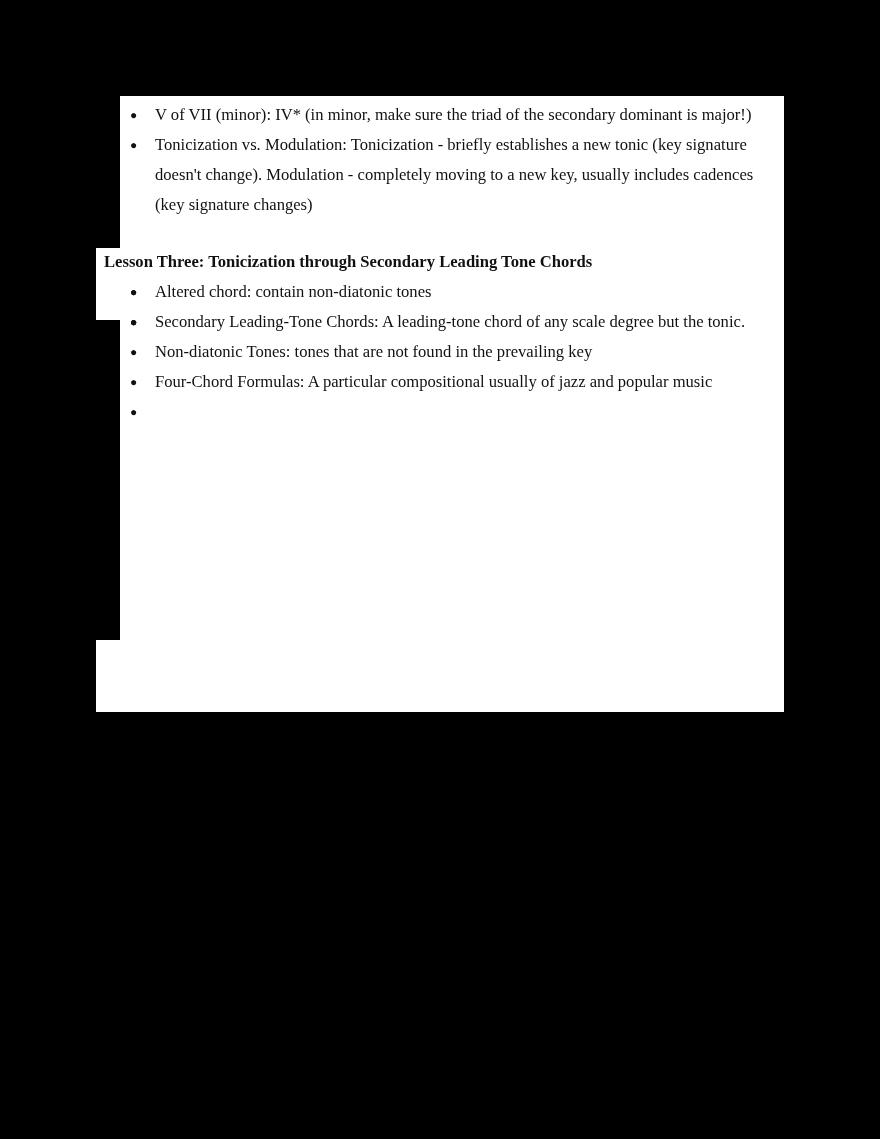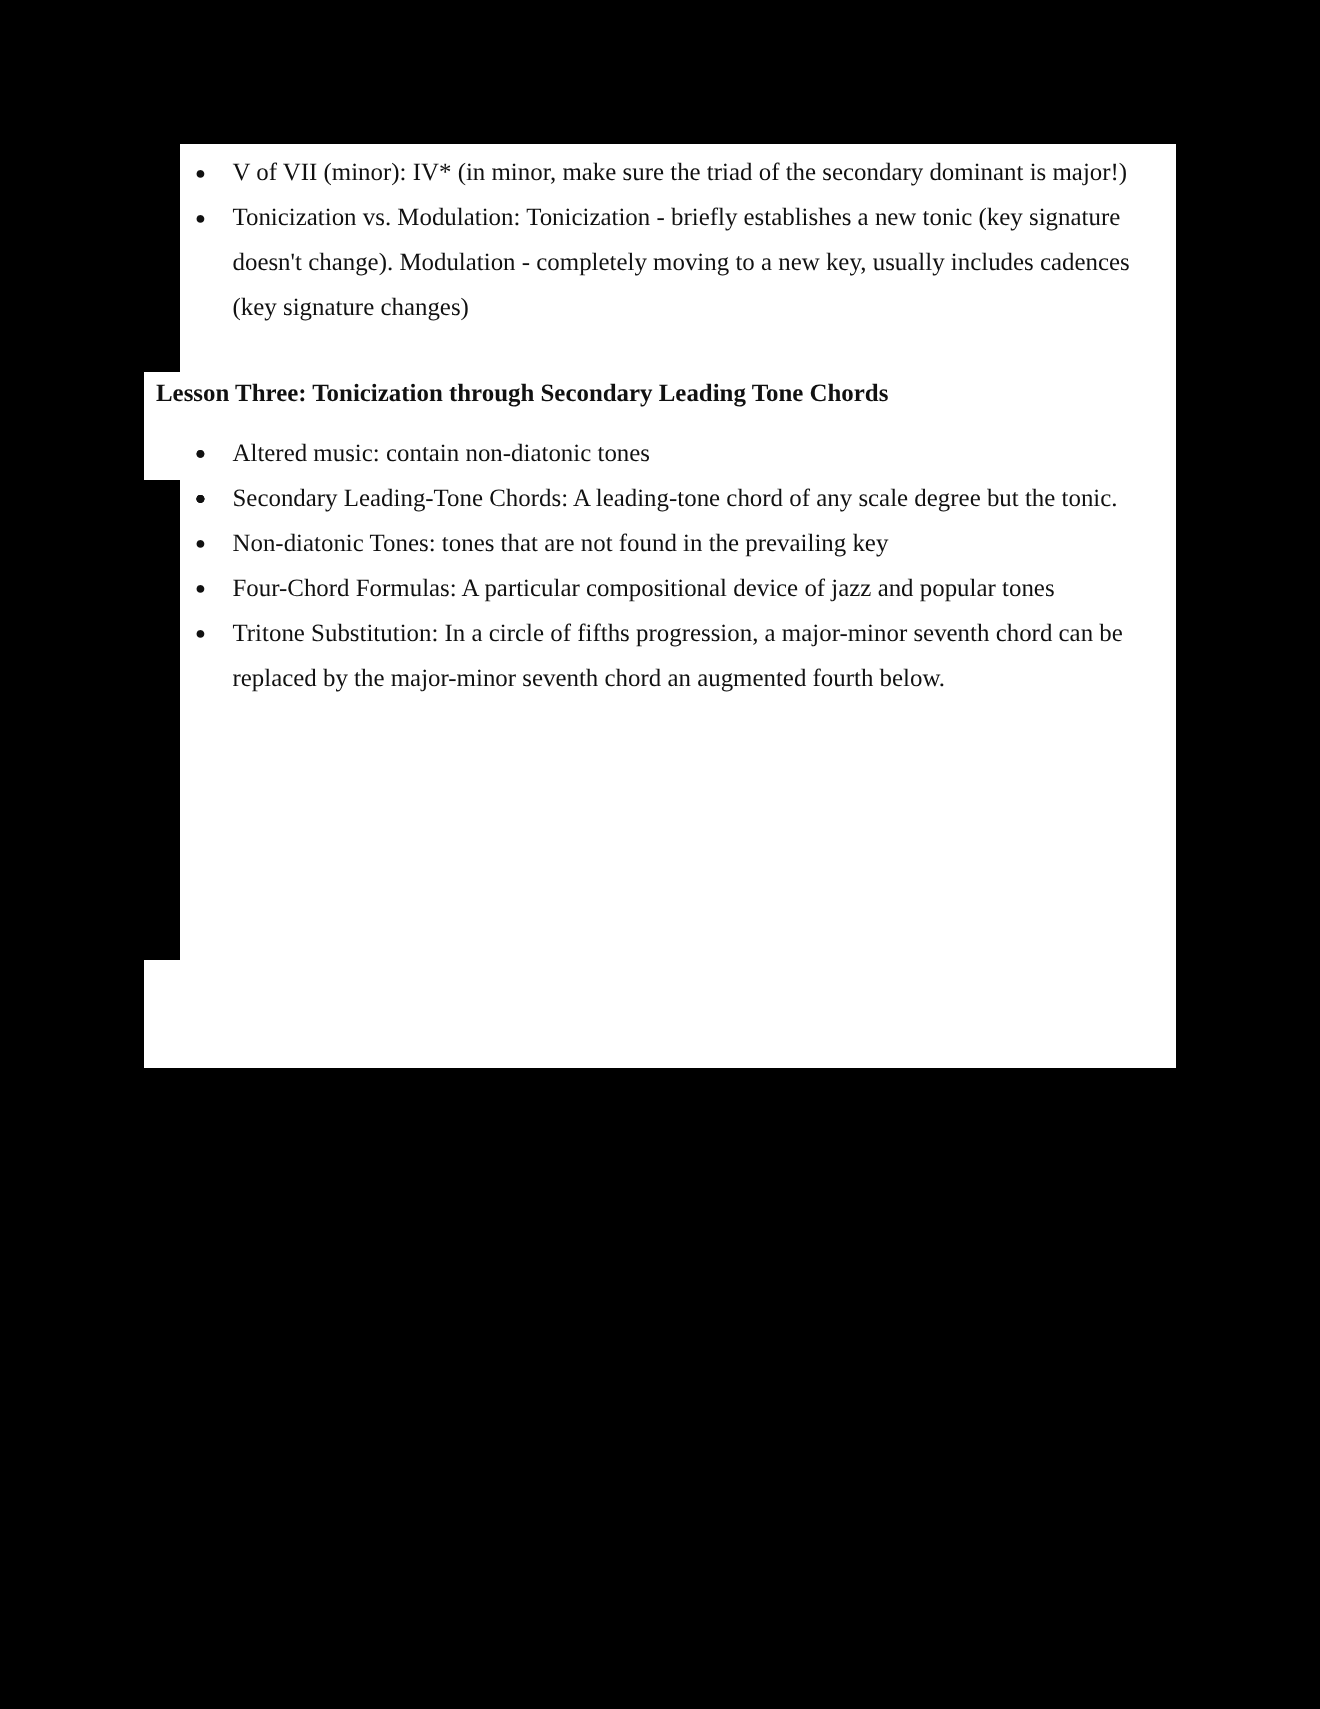--- a/index.html
+++ b/index.html
@@ -48,21 +48,21 @@
       font-size: 12px;
       line-height: 30px;
     }
     #list-a { margin-top: 4px; }
     .heading {
       font-weight: bold;
       font-size: 16.6px;
       line-height: 30px;
       padding-left: 8px;
       margin-top: 27px;
-      margin-bottom: 10px;
+      margin-bottom: 0;
     }
   </style>
 </head>
 <body>
 
 <div class="page-white" id="block-main"></div>
 <div class="page-white" id="block-heading"></div>
 <div class="page-white" id="block-bottom"></div>
 
 <div class="content">
@@ -78,41 +78,40 @@
   </ul>
 
   <div class="heading">Lesson Three: Tonicization through Secondary Leading Tone Chords</div>
 
   <ul class="bullets" id="list-b">
     <li>
       <span class="bullet">●</span>
     </li>
     <li>
       <span class="bullet">●</span>
-      <span>Altered music: contain non-diatonic tones</span>
+      <span>Altered chord: contain non-diatonic tones</span>
     </li>
     <li>
       <span class="bullet">●</span>
     </li>
     <li>
       <span class="bullet">●</span>
     </li>
     <li>
       <span class="bullet">●</span>
     </li>
     <li>
       <span class="bullet">●</span>
       <span>Secondary Leading-Tone Chords: A leading-tone chord of any scale degree but the tonic.</span>
     </li>
     <li>
       <span class="bullet">●</span>
       <span>Non-diatonic Tones: tones that are not found in the prevailing key</span>
     </li>
     <li>
       <span class="bullet">●</span>
-      <span>Four-Chord Formulas: A particular compositional device of jazz and popular tones</span>
+      <span>Four-Chord Formulas: A particular compositional usually of jazz and popular music</span>
     </li>
     <li>
       <span class="bullet">●</span>
-      <span>Tritone Substitution: In a circle of fifths progression, a major-minor seventh chord can be replaced by the major-minor seventh chord an augmented fourth below.</span>
     </li>
   </ul>
 </div>
 
 </body></html>

